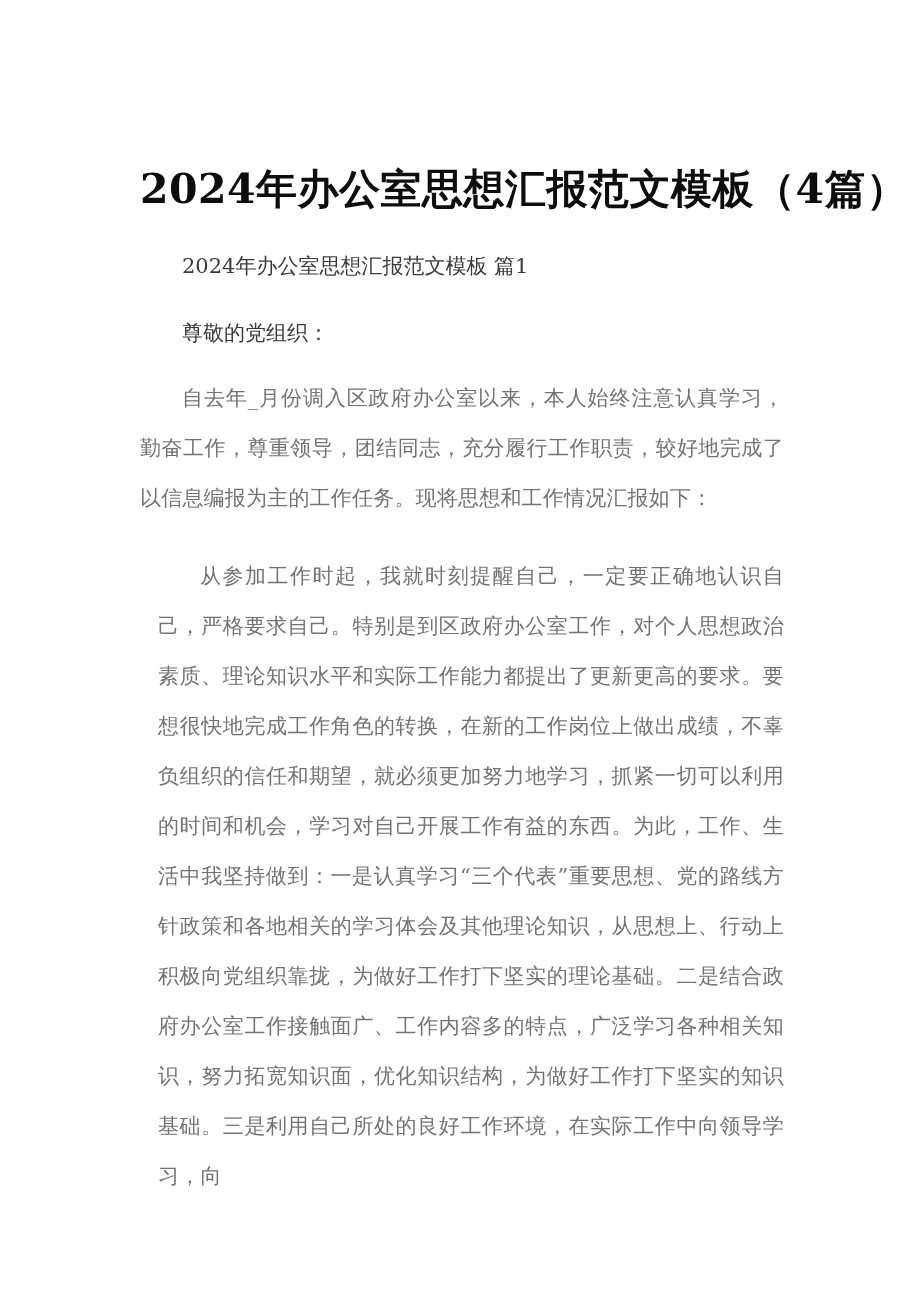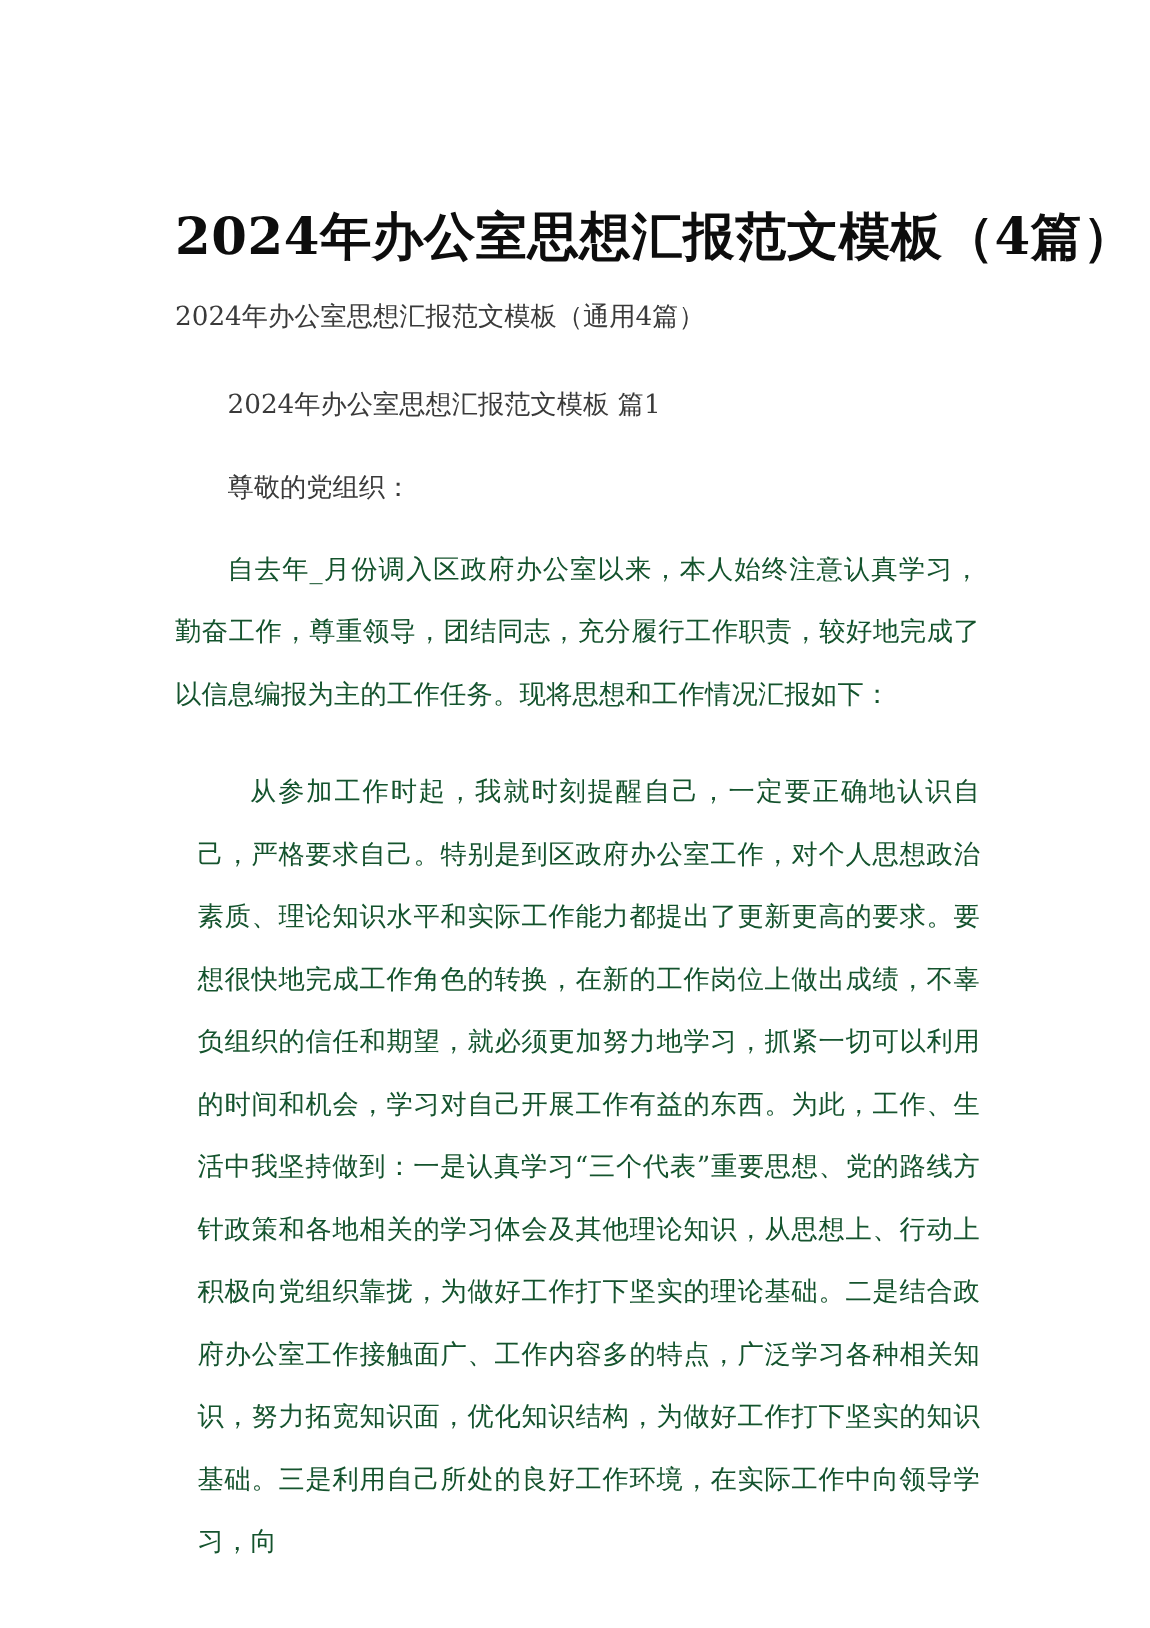--- a/index.html
+++ b/index.html
@@ -74,21 +74,21 @@
     text-indent: 2em;
   }
 
   
   .doc-paragraph {
     margin: 0;
     padding: 0;
     margin-top: 28px;
     font-size: 21px;
     line-height: 50px;
-    color: #14532d;
+    color: #737373;
     text-indent: 2em;
     text-align: justify;
     text-justify: inter-ideograph;
     letter-spacing: 0.2px;
   }
 
   .doc-paragraph.first-body {
     margin-top: 25px;
   }
 
@@ -99,21 +99,20 @@
   }
 </style>
 </head>
 <body>
 
 <div class="page">
   <div class="doc-body">
 
     <h1 class="doc-title">2024年办公室思想汇报范文模板（4篇）</h1>
 
-    <p class="doc-subtitle">2024年办公室思想汇报范文模板（通用4篇）</p>
 
     <p class="doc-section-heading">2024年办公室思想汇报范文模板  篇1</p>
 
     <p class="doc-salutation">尊敬的党组织：</p>
 
     <p class="doc-paragraph first-body">自去年_月份调入区政府办公室以来，本人始终注意认真学习，勤奋工作，尊重领导，团结同志，充分履行工作职责，较好地完成了以信息编报为主的工作任务。现将思想和工作情况汇报如下：</p>
 
     <p class="doc-paragraph clipped">从参加工作时起，我就时刻提醒自己，一定要正确地认识自己，严格要求自己。特别是到区政府办公室工作，对个人思想政治素质、理论知识水平和实际工作能力都提出了更新更高的要求。要想很快地完成工作角色的转换，在新的工作岗位上做出成绩，不辜负组织的信任和期望，就必须更加努力地学习，抓紧一切可以利用的时间和机会，学习对自己开展工作有益的东西。为此，工作、生活中我坚持做到：一是认真学习“三个代表”重要思想、党的路线方针政策和各地相关的学习体会及其他理论知识，从思想上、行动上积极向党组织靠拢，为做好工作打下坚实的理论基础。二是结合政府办公室工作接触面广、工作内容多的特点，广泛学习各种相关知识，努力拓宽知识面，优化知识结构，为做好工作打下坚实的知识基础。三是利用自己所处的良好工作环境，在实际工作中向领导学习，向</p>
 
   </div>

